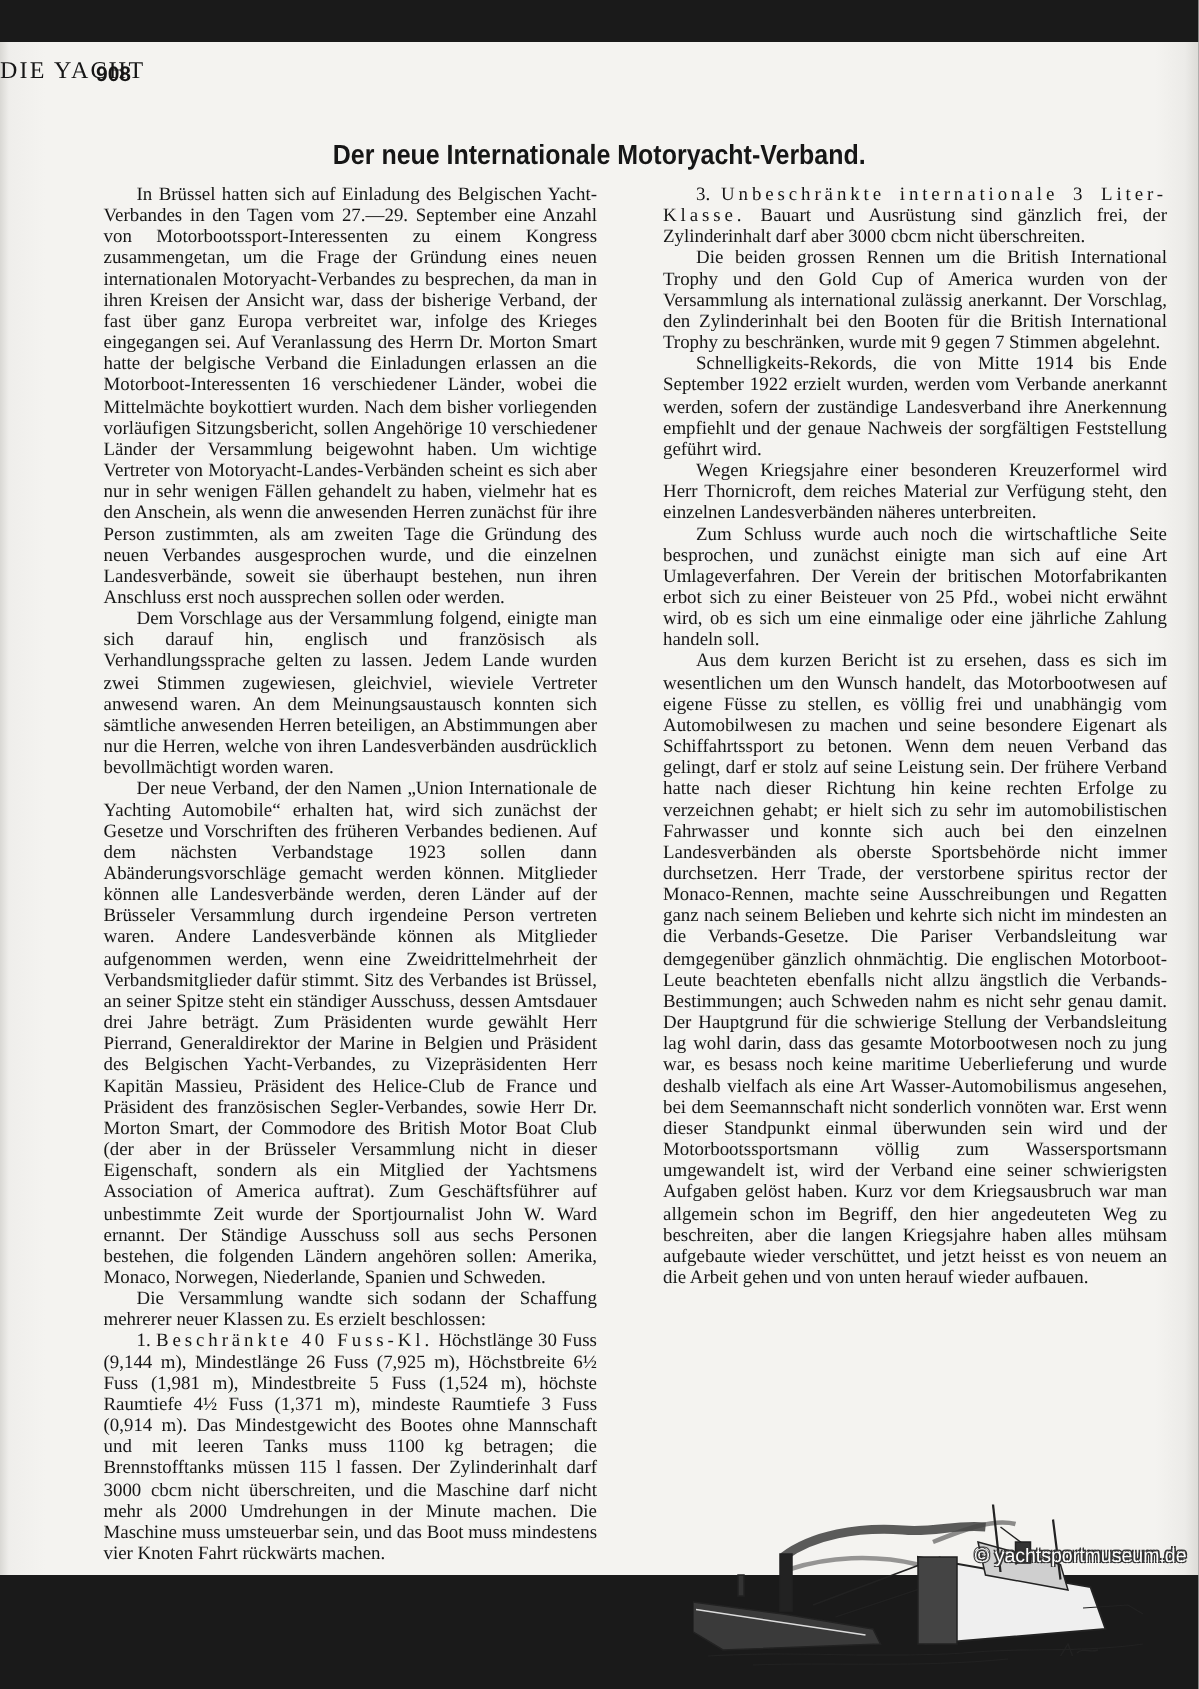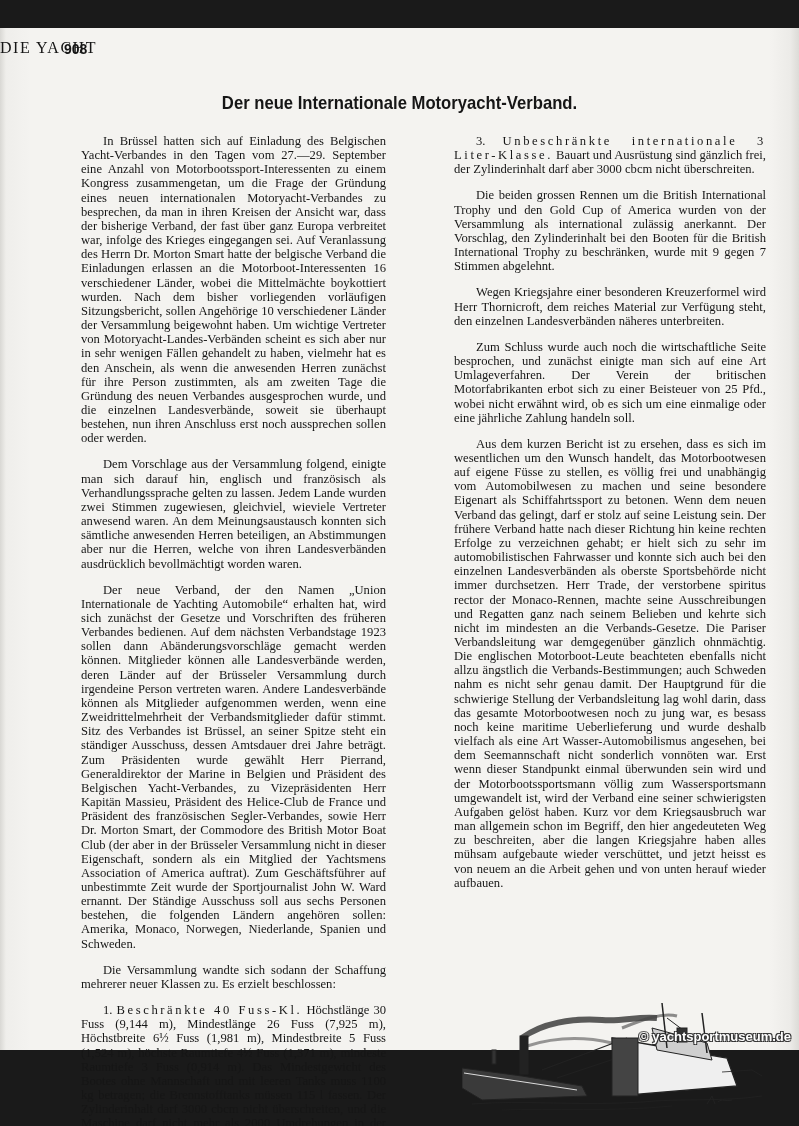--- a/index.html
+++ b/index.html
@@ -30,29 +30,29 @@
     font-weight: bold; font-size: 18.5px; transform: scaleX(0.9);
     letter-spacing: 0px;
   }
   .col {
     position: absolute; top: 94px;
     font-size: 12.6px; line-height: 14.15px;
     text-align: justify; hyphens: manual;
   }
   .col-left { left: 69px; width: 329px; }
   .col-right { left: 442px; width: 336px; }
-  .col p { margin: 12px; text-indent: 22px; }
+  .col p { margin: 0; text-indent: 22px; }
   .spaced { letter-spacing: 2.6px; }
   .illustration {
     position: absolute; left: 462px; top: 970px; width: 320px; height: 120px;
   }
   .watermark {
     position: absolute; right: 8px; bottom: 6px;
     font-family: "Liberation Sans", "DejaVu Sans", sans-serif;
-    font-weight: bold; font-size: 13px; color: #ffffff;
+    font-weight: normal; font-size: 13px; color: #ffffff;
     text-shadow: -1px -1px 0 #333, 1px -1px 0 #333, -1px 1px 0 #333, 1px 1px 0 #333;
   }
 </style>
 </head>
 <body>
 
 <div class="page">
 
   <div class="folio">908</div>
   <div class="running-head">DIE YACHT</div>
@@ -71,20 +71,21 @@
     </p>
   </div>
 
   <div class="col col-right">
     <p>
       <span>3.</span>
       <span class="spaced">Unbeschränkte internationale 3 Liter-Klasse.</span>
       <span>Bauart und Ausrüstung sind gänzlich frei, der Zylinderinhalt darf aber 3000 cbcm nicht überschreiten.</span>
     </p>
     <p>Die beiden grossen Rennen um die British International Trophy und den Gold Cup of America wurden von der Versammlung als international zulässig anerkannt. Der Vorschlag, den Zylinderinhalt bei den Booten für die British International Trophy zu beschränken, wurde mit 9 gegen 7 Stimmen abgelehnt.</p>
+    <p>Schnelligkeits-Rekords, die von Mitte 1914 bis Ende September 1922 erzielt wurden, werden vom Verbande anerkannt werden, sofern der zuständige Landesverband ihre Anerkennung empfiehlt und der genaue Nachweis der sorgfältigen Feststellung geführt wird.</p>
     <p>Wegen Kriegsjahre einer besonderen Kreuzerformel wird Herr Thornicroft, dem reiches Material zur Verfügung steht, den einzelnen Landesverbänden näheres unterbreiten.</p>
     <p>Zum Schluss wurde auch noch die wirtschaftliche Seite besprochen, und zunächst einigte man sich auf eine Art Umlageverfahren. Der Verein der britischen Motorfabrikanten erbot sich zu einer Beisteuer von 25 Pfd., wobei nicht erwähnt wird, ob es sich um eine einmalige oder eine jährliche Zahlung handeln soll.</p>
     <p>Aus dem kurzen Bericht ist zu ersehen, dass es sich im wesentlichen um den Wunsch handelt, das Motorbootwesen auf eigene Füsse zu stellen, es völlig frei und unabhängig vom Automobilwesen zu machen und seine besondere Eigenart als Schiffahrtssport zu betonen. Wenn dem neuen Verband das gelingt, darf er stolz auf seine Leistung sein. Der frühere Verband hatte nach dieser Richtung hin keine rechten Erfolge zu verzeichnen gehabt; er hielt sich zu sehr im automobilistischen Fahrwasser und konnte sich auch bei den einzelnen Landesverbänden als oberste Sportsbehörde nicht immer durchsetzen. Herr Trade, der verstorbene spiritus rector der Monaco-Rennen, machte seine Ausschreibungen und Regatten ganz nach seinem Belieben und kehrte sich nicht im mindesten an die Verbands-Gesetze. Die Pariser Verbandsleitung war demgegenüber gänzlich ohnmächtig. Die englischen Motorboot-Leute beachteten ebenfalls nicht allzu ängstlich die Verbands-Bestimmungen; auch Schweden nahm es nicht sehr genau damit. Der Hauptgrund für die schwierige Stellung der Verbandsleitung lag wohl darin, dass das gesamte Motorbootwesen noch zu jung war, es besass noch keine maritime Ueberlieferung und wurde deshalb vielfach als eine Art Wasser-Automobilismus angesehen, bei dem Seemannschaft nicht sonderlich vonnöten war. Erst wenn dieser Standpunkt einmal überwunden sein wird und der Motorbootssportsmann völlig zum Wassersportsmann umgewandelt ist, wird der Verband eine seiner schwierigsten Aufgaben gelöst haben. Kurz vor dem Kriegsausbruch war man allgemein schon im Begriff, den hier angedeuteten Weg zu beschreiten, aber die langen Kriegsjahre haben alles mühsam aufgebaute wieder verschüttet, und jetzt heisst es von neuem an die Arbeit gehen und von unten herauf wieder aufbauen.</p>
   </div>
 
   <svg class="illustration" viewBox="0 0 320 120">
     <g stroke="#222" fill="none" stroke-width="1">
 
       <path d="M60 40 C80 25, 110 20, 140 22 C160 24, 175 18, 195 20" stroke-width="6" stroke="#333" opacity="0.8"></path>
       <path d="M65 48 C90 40, 120 38, 150 45" stroke-width="3" stroke="#555" opacity="0.6"></path>

